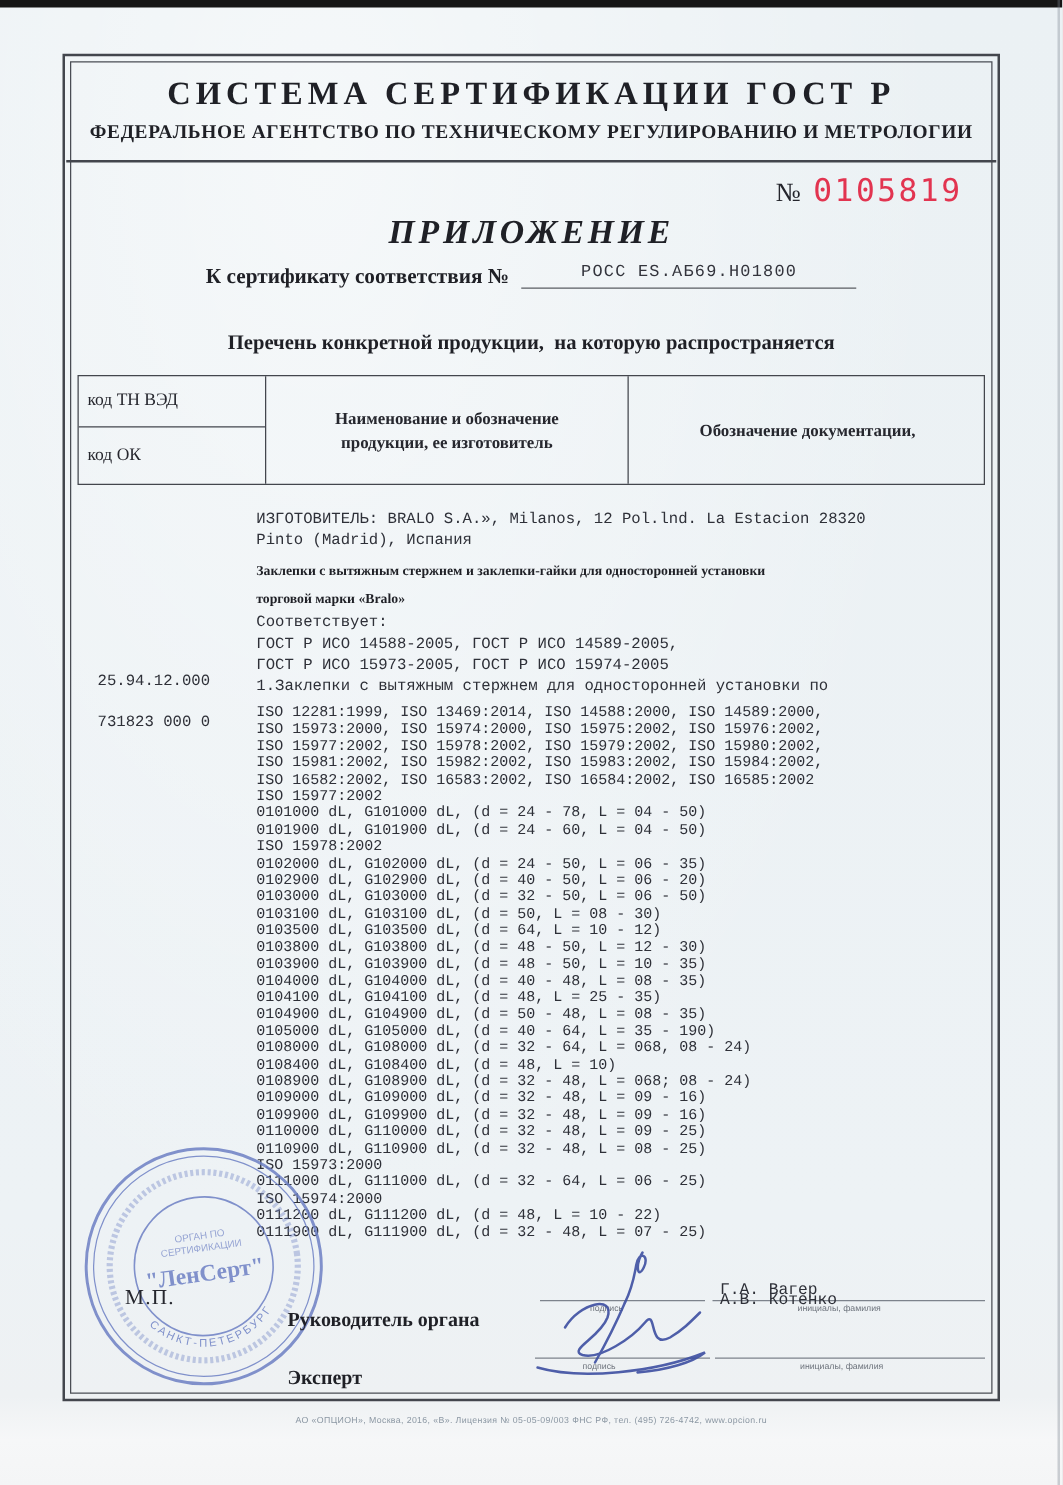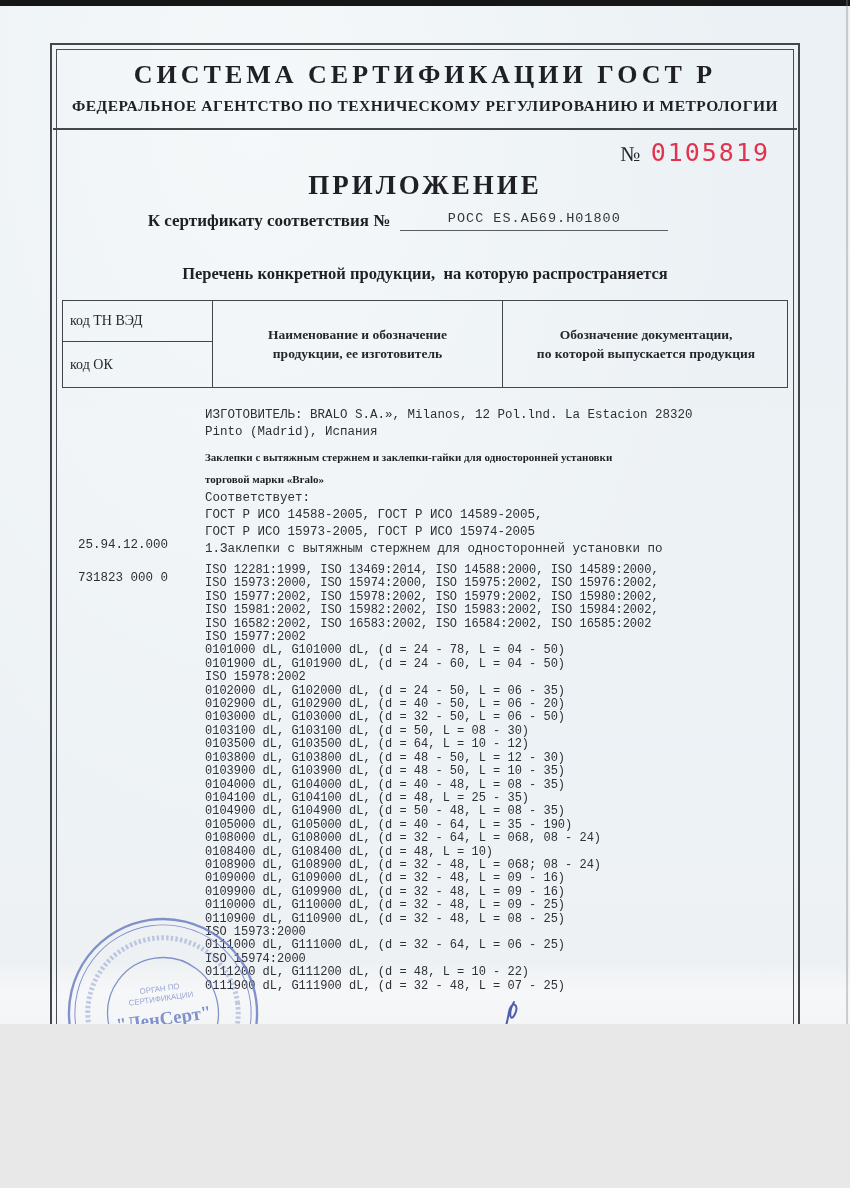--- a/index.html
+++ b/index.html
@@ -1,20 +1,20 @@
 <!DOCTYPE html>
 <html lang="ru" style="--serial-red: #e23450; --stamp-blue: #6d80c4; --ink-blue: #3d4fa1; --paper: #edf2f5; --border: #43464d;"><head>
 <meta charset="utf-8">
 <style>
   * { margin:0; padding:0; box-sizing:border-box; }
   html,body { width:850px; height:1188px; }
   body { font-family:"Liberation Serif", serif; background:#e8e8e8; }
 
   .page {
-    position:relative; width:850px; height:1024px; overflow:hidden;
+    position:relative; width:850px; height:1188px; overflow:hidden;
     background:
       radial-gradient(ellipse at 30% 10%, rgba(255,255,255,.5), rgba(255,255,255,0) 60%),
       linear-gradient(180deg, #ebf1f4 0%, #edf2f5 82%, #eef1f3 94%, #f6f7f8 97%, #f4f5f6 100%);
     color:#24252c;
   }
   .scan-strip { position:absolute; top:0; left:0; width:100%; height:6px; background:#161616; }
   .scan-strip-r { position:absolute; top:0; right:2px; width:2px; height:100%; background:rgba(120,130,140,.35); }
 
   .frame-outer { position:absolute; left:50px; top:43px; width:750px; height:1078px; border:2px solid #43464d; }
   .frame-inner { position:absolute; inset:4px; border:1px solid #4a4d54; }
@@ -22,23 +22,23 @@
   .title-block { position:absolute; top:60px; left:52px; width:746px; text-align:center; }
   .sys-title { font-size:26px; font-weight:bold; letter-spacing:4px; color:#1f2026; }
   .agency-title { font-size:15.5px; font-weight:bold; letter-spacing:.5px; margin-top:7px; color:#1f2026; }
   .header-rule { position:absolute; top:128px; left:53px; width:744px; border-top:2px solid #43464d; }
 
   .serial { position:absolute; top:138px; right:80px; white-space:nowrap; }
   .serial-label { font-size:21px; color:#24252c; margin-right:10px; }
   .serial-number { font-family:"DejaVu Sans Mono", monospace; font-size:25px; letter-spacing:2px; color:var(--serial-red, #e23450); }
 
   .doc-title { position:absolute; top:170px; left:52px; width:746px; text-align:center;
-               font-size:27px; font-weight:bold; letter-spacing:3px; color:#1f2026; }
-
-  .cert-line { position:absolute; top:208px; left:35px; width:746px; text-align:center; white-space:nowrap; }
+               font-size:27px; font-weight:bold; letter-spacing:3px; color:#1f2026;font-style:italic; }
+
+  .cert-line { position:absolute; top:208px; left:52px; width:746px; text-align:center; white-space:nowrap; }
   .cert-label { font-size:17px; font-weight:bold; color:#1f2026; vertical-align:bottom; }
   .cert-number-wrap { display:inline-block; width:268px; margin-left:10px; border-bottom:1px solid #5a5d63;
                       text-align:center; vertical-align:bottom; padding-bottom:4px; }
   .cert-number { font-family:"Liberation Mono", monospace; font-size:13.5px; letter-spacing:1px; color:#33343c; }
 
   .subtitle { position:absolute; top:263px; left:52px; width:746px; text-align:center;
               font-size:16.5px; font-weight:bold; line-height:21px; color:#1f2026; white-space:pre-wrap; }
 
   .tbl { position:absolute; top:300px; left:62px; width:726px; height:88px;
          display:grid; grid-template-columns:150px 290px 286px; border:1px solid #43464d; }
@@ -125,21 +125,20 @@
     <div class="tbl-col1">
       <div>код ТН ВЭД</div>
       <div>код ОК</div>
     </div>
     <div class="tbl-col2">
       <span>Наименование и обозначение</span>
       <span>продукции, ее изготовитель</span>
     </div>
     <div class="tbl-col3">
       <span>Обозначение документации,</span>
-      <span>по которой выпускается продукция</span>
     </div>
   </div>
 
   <div class="ok-code">25.94.12.000</div>
   <div class="tnved-code">731823 000 0</div>
 
   <div class="content">
       <div class="line line-mono">ИЗГОТОВИТЕЛЬ: BRALO S.A.», Milanos, 12 Pol.lnd. La Estacion 28320</div>
       <div class="line line-mono">Pinto (Madrid), Испания</div>
       <div class="line line-gap">&nbsp;</div>

